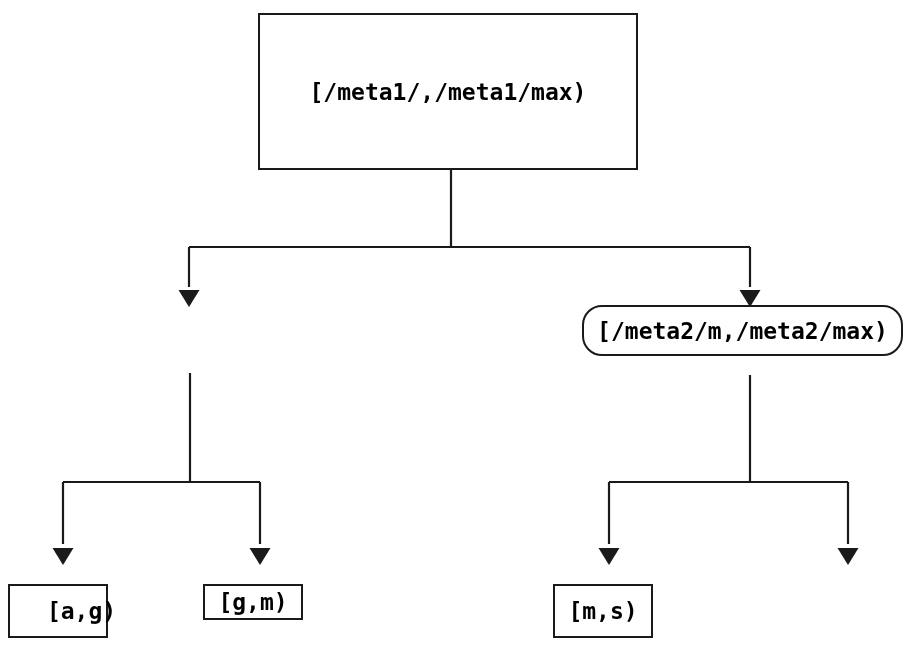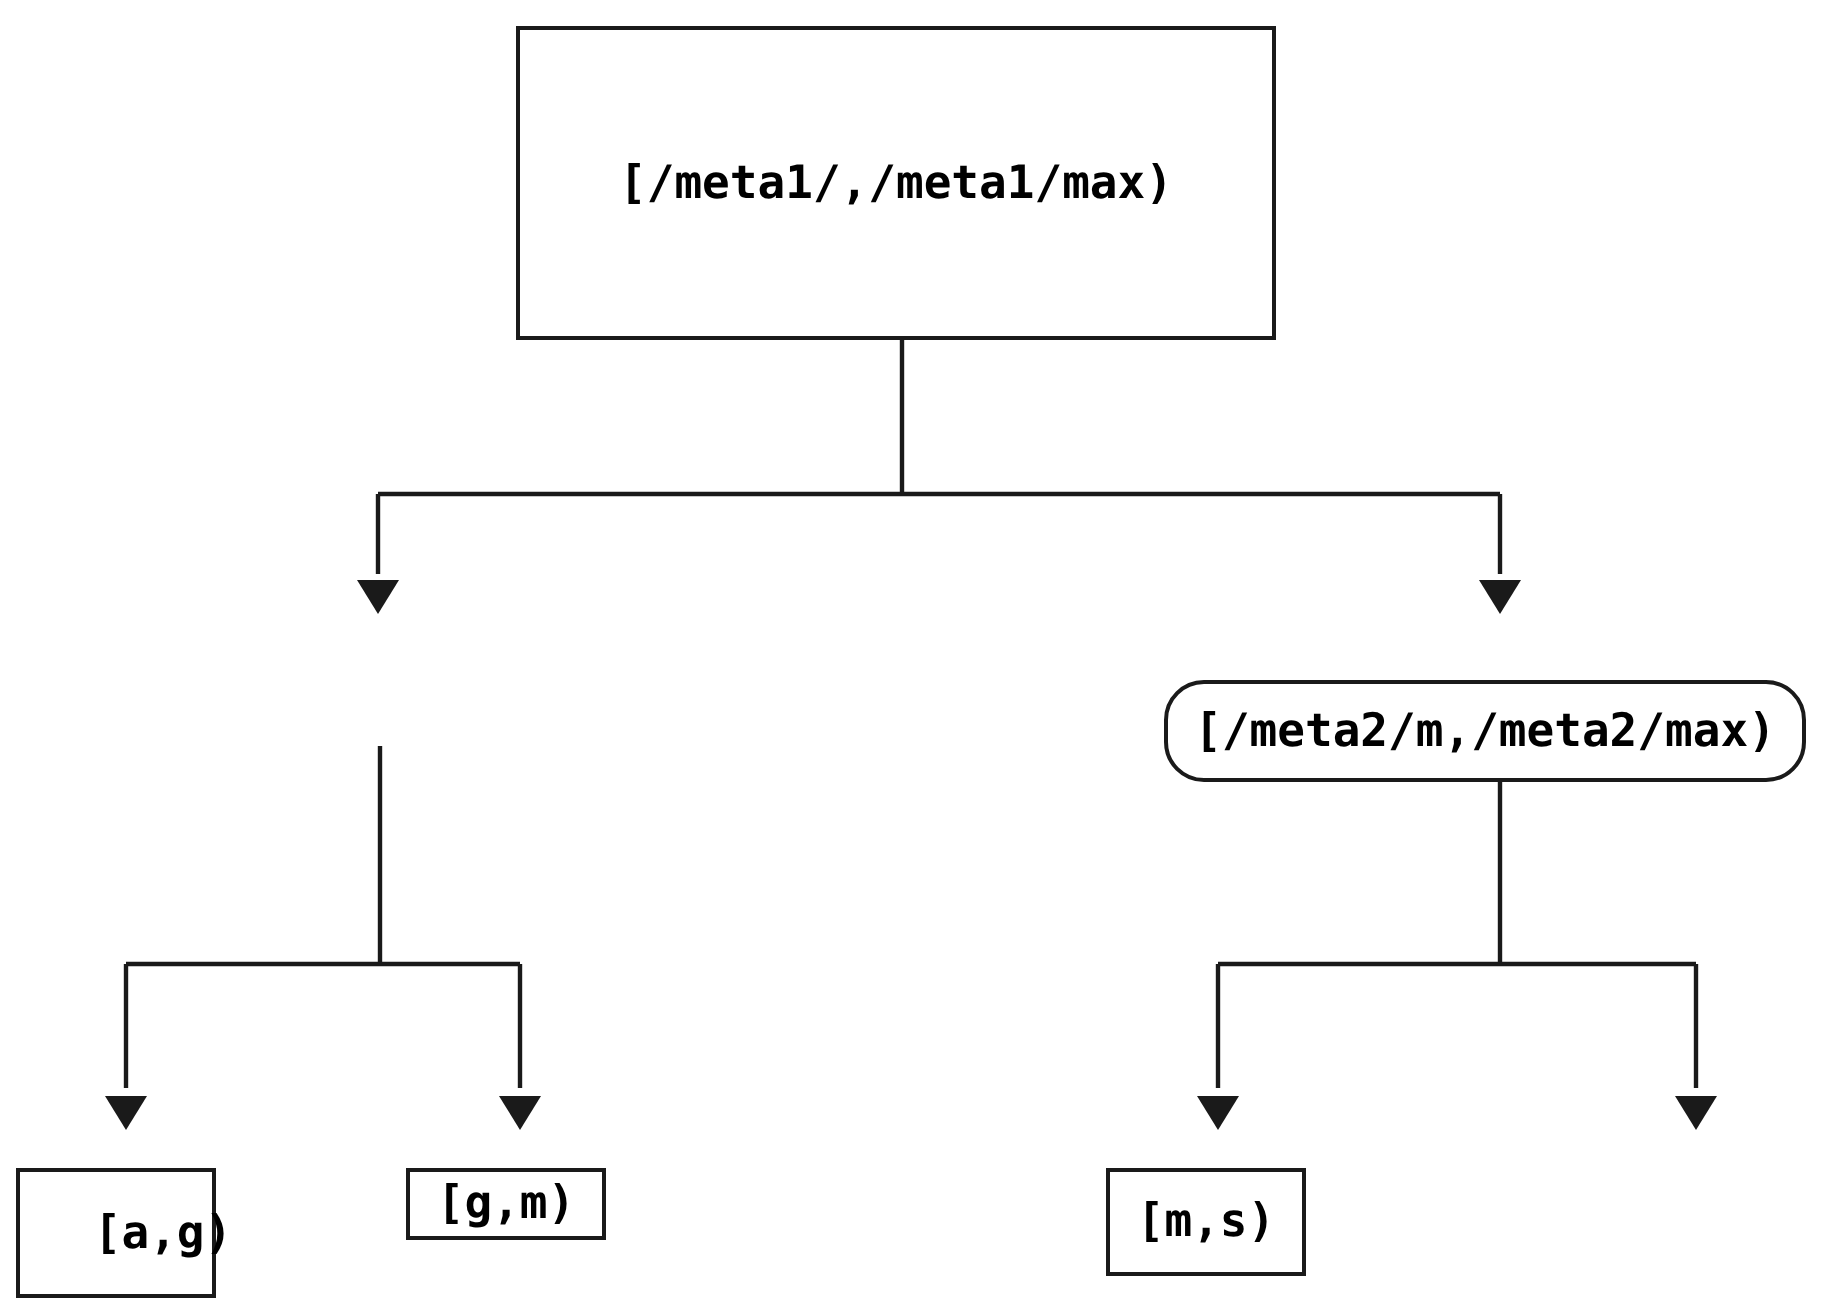--- a/index.html
+++ b/index.html
@@ -30,22 +30,22 @@
     align-items: center;
     justify-content: center;
     font-family: "DejaVu Sans Mono", "Liberation Mono", monospace;
     font-size: 23px;
     font-weight: bold;
     color: #000000;
     white-space: nowrap;
   }
   .node-root   { left: 258px; top: 13px;  width: 380px; height: 157px; }
   .node-l2a    { left: 22px;  top: 325px; width: 321px; height: 48px; }
-  .node-l2b    { left: 582px; top: 340px; width: 321px; height: 51px; border-radius: 20px; }
-  .node-leaf0  { left: 8px;   top: 584px; width: 100px; height: 65px; padding-left: 47px; }
+  .node-l2b    { left: 582px; top: 305px; width: 321px; height: 51px; border-radius: 20px; }
+  .node-leaf0  { left: 8px;   top: 584px; width: 100px; height: 54px; padding-left: 47px; }
   .node-leaf1  { left: 203px; top: 584px; width: 100px; height: 36px; }
   .node-leaf2  { left: 553px; top: 584px; width: 100px; height: 54px; }
   .node-leaf3  { left: 778px; top: 584px; width: 128px; height: 54px; }
 </style>
 </head>
 <body>
 
 <div id="canvas">
 
   <svg id="connectors" viewBox="0 0 912 652" xmlns="http://www.w3.org/2000/svg">

